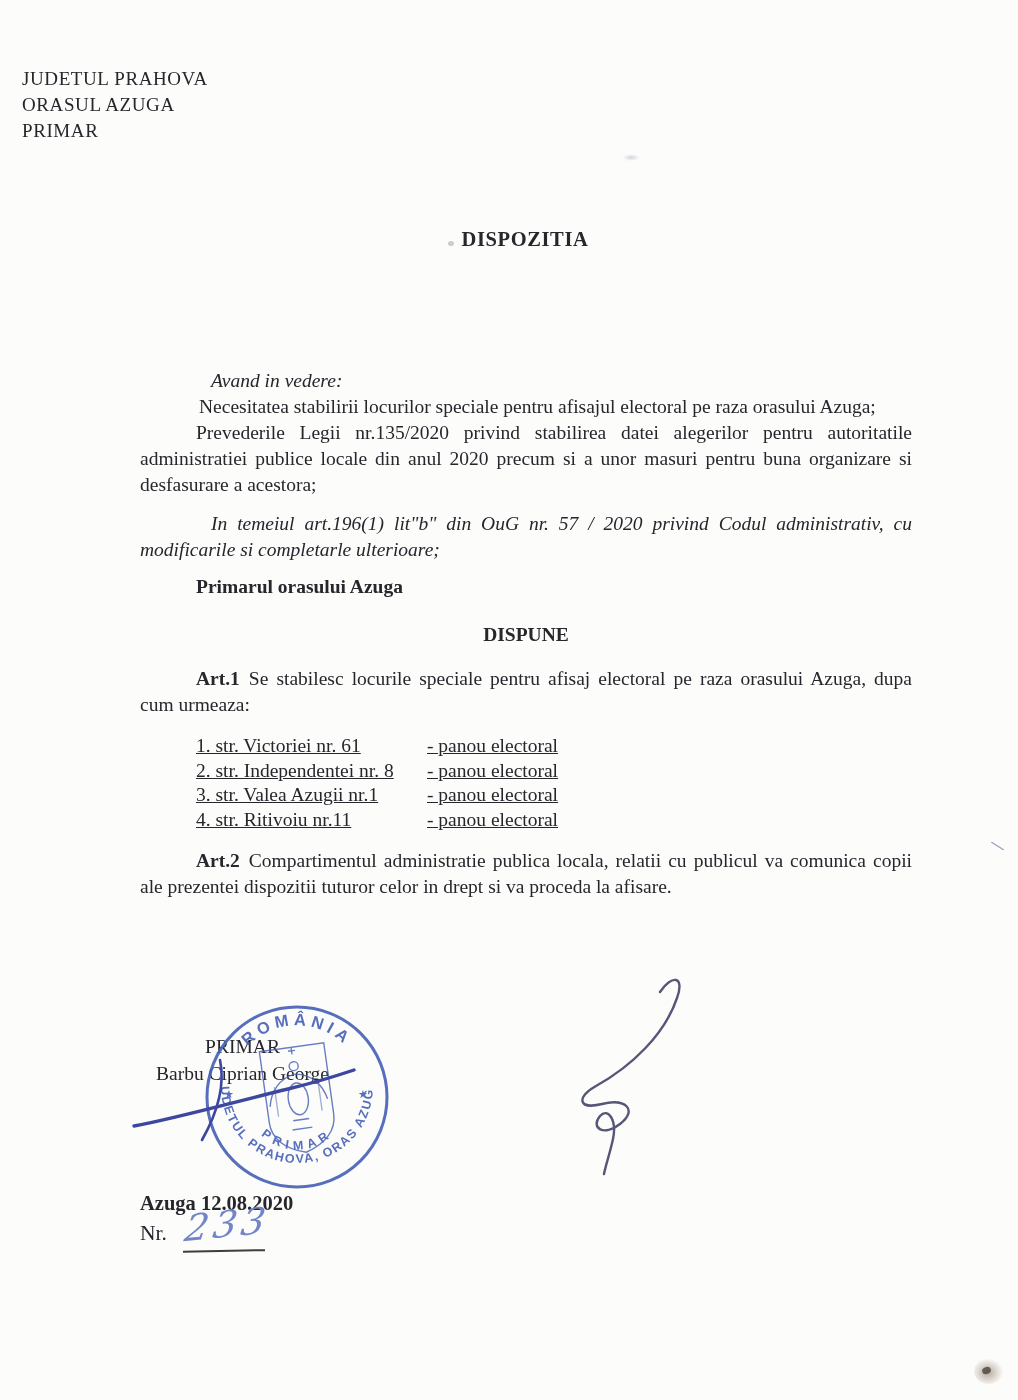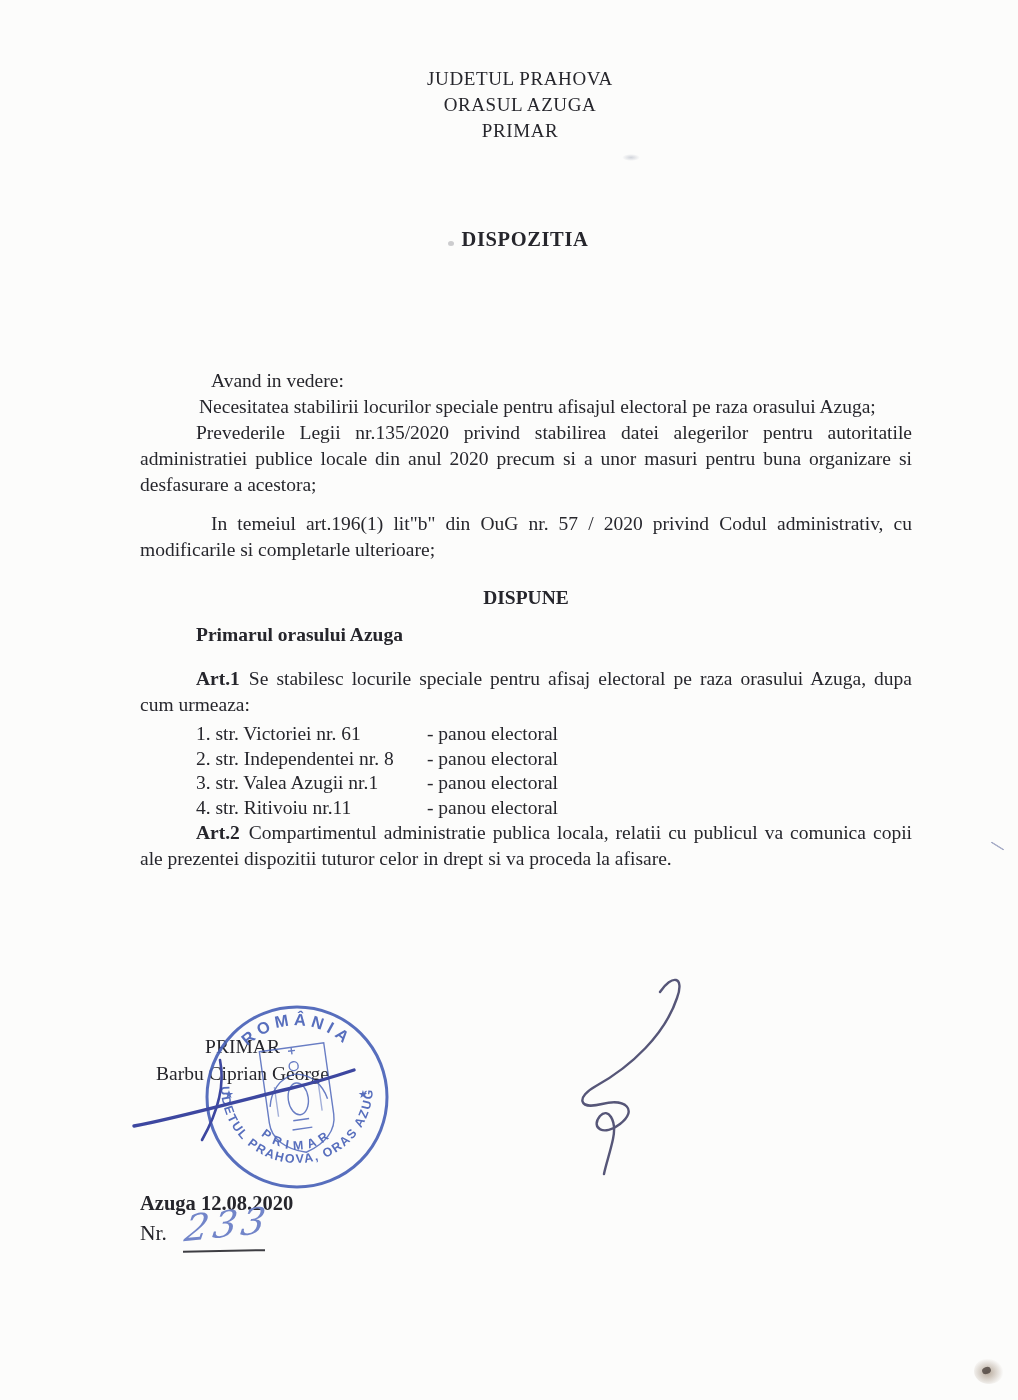--- a/index.html
+++ b/index.html
@@ -8,48 +8,48 @@
     width:1018px; height:1400px;
     margin:0 auto;
     background:#fcfcfb;
     font-family:"Liberation Serif","DejaVu Serif",serif;
     color:#26262c;
     overflow:hidden;
   }
   
   .doc-header {
     position:absolute; top:66px; left:22px; right:0;
-    text-align:center; font-size:19px; line-height:26px; letter-spacing:0.6px;
+    text-align:left; font-size:19px; line-height:26px; letter-spacing:0.6px;
   }
   
   .doc-title {
     position:absolute; top:226px; left:32px; right:0;
     text-align:center; line-height:27px;
   }
   .doc-title .title { font-weight:bold; font-size:20.5px; letter-spacing:0.6px; }
   .doc-title .subtitle { font-size:19.5px; }
   
   .doc-body {
     position:absolute; top:368px; left:140px; width:772px;
     font-size:19.5px; line-height:26px;
   }
   .para { margin:0; }
   .justify { text-align:justify; }
   .ind-56 { text-indent:56px; }
   .ind-59 { text-indent:59px; }
-  .ind-71 { text-indent:71px; }
+  .ind-71 { text-indent:71px;font-style:italic; }
   .mt-11 { margin-top:11px; }
   .mt-13 { margin-top:13px; }
-  .mt-16 { }
+  .mt-16 { margin-top:16px; }
   .mt-18 { margin-top:18px; }
   .mt-22 { margin-top:22px; }
   .bold  { font-weight:bold; }
   .center{ text-align:center; }
   .art-label { font-weight:bold; margin-right:9px; }
-  .loc-list { margin-top:4px; padding-left:56px; line-height:24.5px; }
+  .loc-list { margin-top:16px; padding-left:56px; line-height:24.5px;text-decoration:underline; }
   .loc-row  { display:flex; }
   .loc-address { width:231px; }
   
   .sig-left {
     position:absolute; top:1033px; left:140px; width:205px;
     text-align:center; font-size:19.5px; line-height:27px; z-index:1;
   }
   .sig-right {
     position:absolute; top:1035px; left:455px; width:420px;
     text-align:center; font-size:19.5px; line-height:27px; z-index:1;
@@ -109,22 +109,22 @@
 
   <div class="doc-title">
     <div class="title">DISPOZITIA</div>
   </div>
 
   <div class="doc-body">
     <p class="para ind-71">Avand  in vedere:</p>
     <p class="para ind-59">Necesitatea stabilirii locurilor speciale pentru afisajul electoral pe raza orasului Azuga;</p>
     <p class="para ind-56 justify">Prevederile Legii nr.135/2020 privind stabilirea datei alegerilor pentru autoritatile administratiei publice locale din anul 2020 precum si a unor masuri pentru buna organizare si desfasurare a acestora;</p>
     <p class="para ind-71 justify mt-13">In temeiul art.196(1) lit"b" din OuG nr. 57 / 2020 privind Codul administrativ, cu modificarile si completarle ulterioare;</p>
+    <p class="para ind-56 bold mt-11">Primarul orasului Azuga</p>
     <p class="para bold center mt-22">DISPUNE</p>
-    <p class="para ind-56 bold mt-11">Primarul orasului Azuga</p>
 
     <p class="para ind-56 justify mt-18"><b class="art-label">Art.1</b><span>Se stabilesc locurile speciale pentru afisaj electoral pe raza orasului Azuga, dupa cum urmeaza:</span></p>
 
     <div class="loc-list">
       <div class="loc-row">
         <span class="loc-address">1. str. Victoriei nr. 61</span>
         <span class="loc-designation">- panou electoral</span>
       </div>
       <div class="loc-row">
         <span class="loc-address">2. str. Independentei nr. 8</span>

